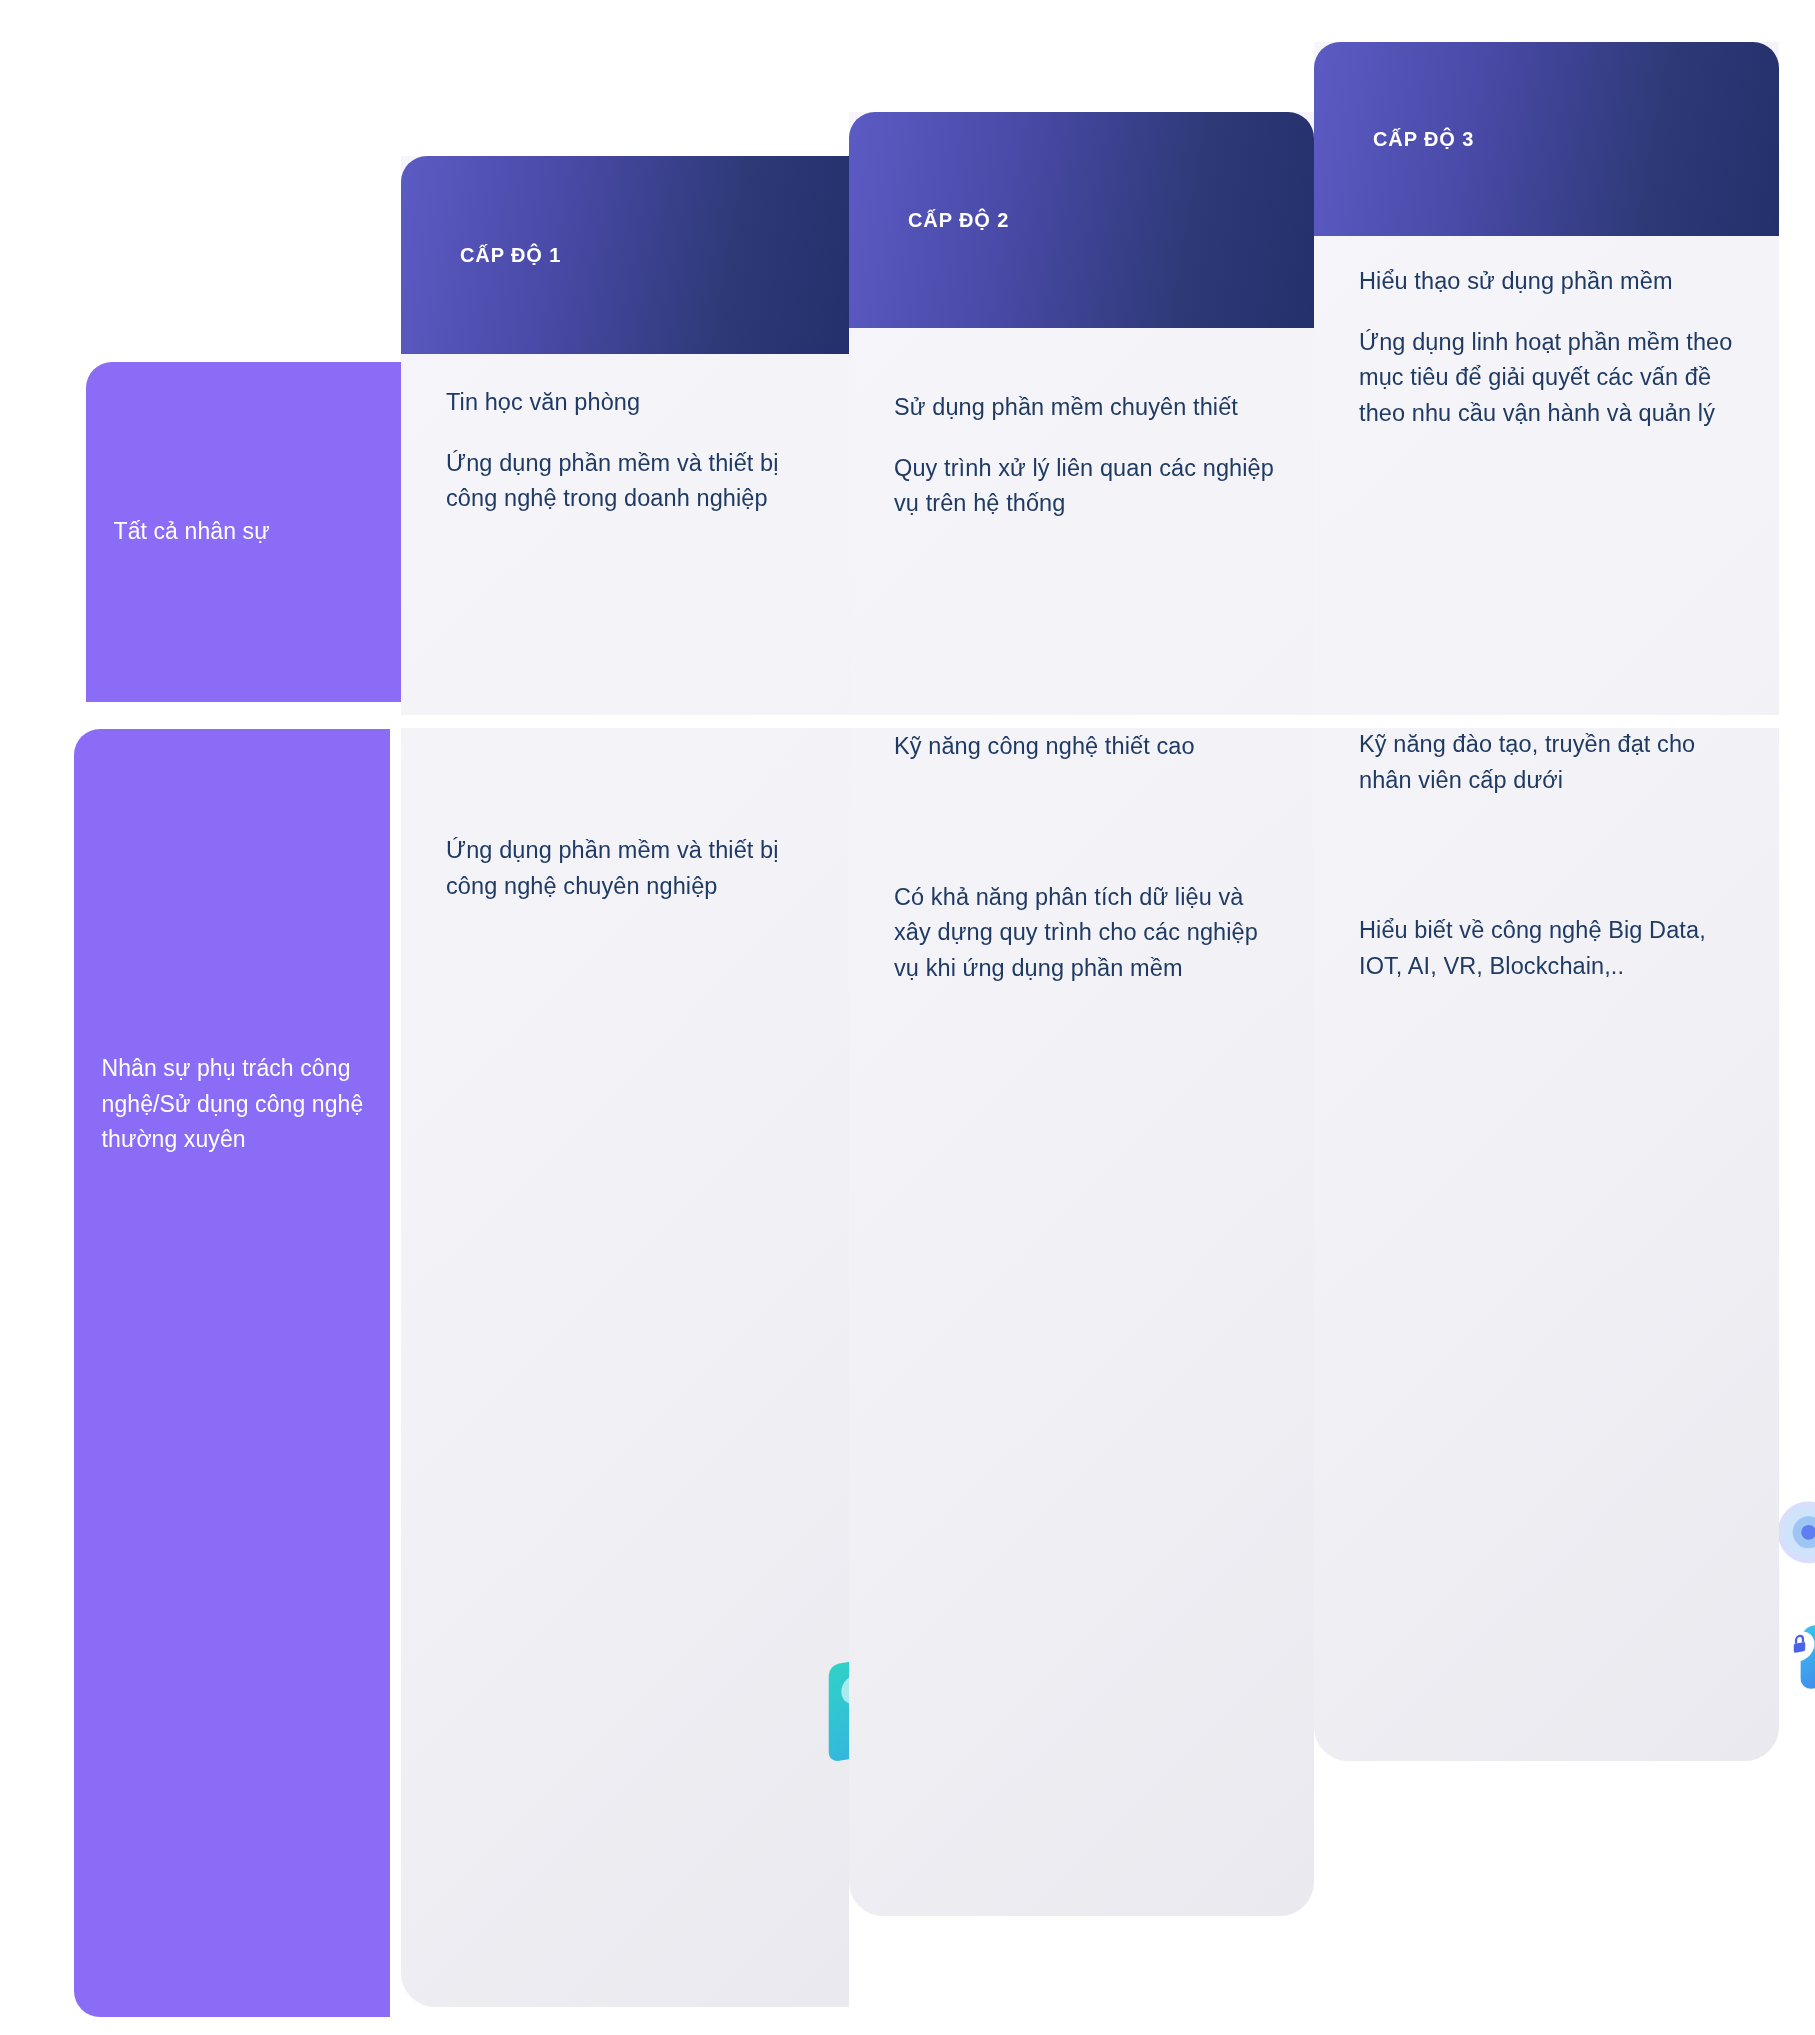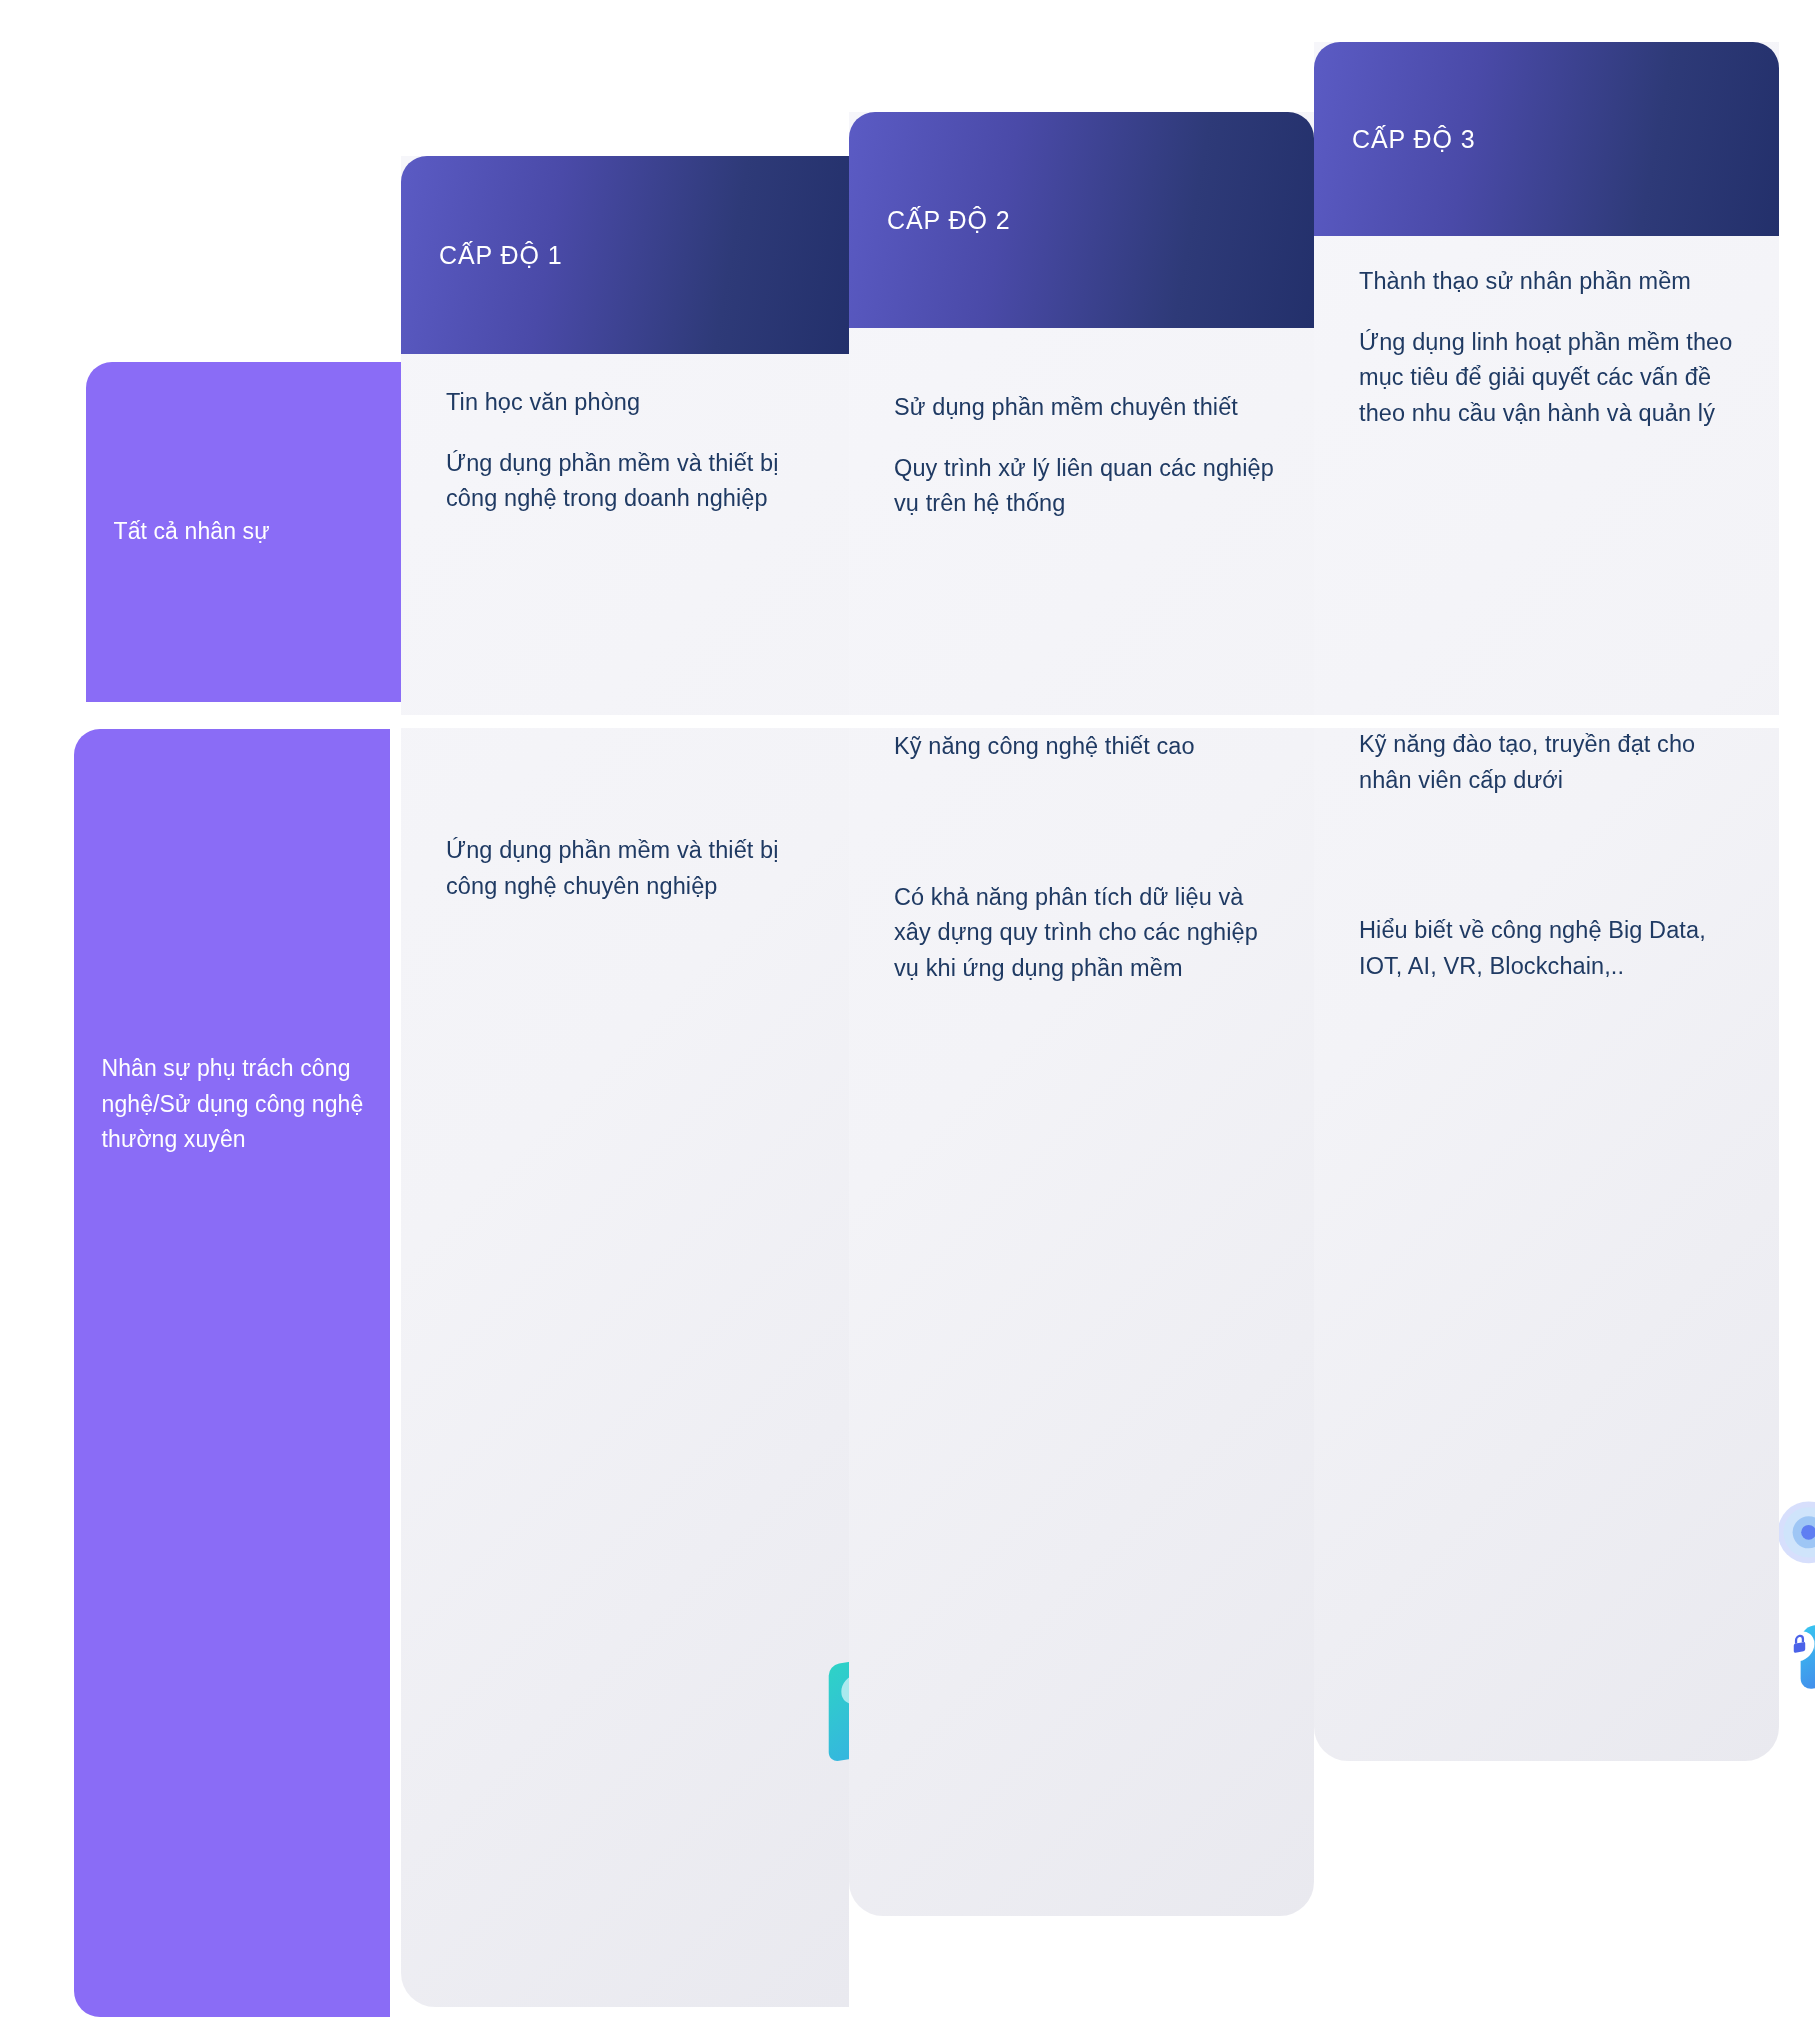--- a/index.html
+++ b/index.html
@@ -32,22 +32,22 @@
     position:absolute;left:0;top:0;width:100%;
     background:linear-gradient(135deg,#f6f6fa 0%,#f3f3f7 48%,#e9e9ef 100%);
     box-sizing:border-box;
   }
   .col .head{
     position:absolute;left:0;top:0;width:100%;
     background:linear-gradient(100deg,#5b5bc4 0%,#4a4aa8 34%,#2e3a78 72%,#23306b 100%);
     display:flex;align-items:center;box-sizing:border-box;
   }
   .col .head .ttl{
-    color:#ffffff;font-size:25px;font-weight:400;letter-spacing:0.9px;
-    padding-left:38px;
+    color:#ffffff;font-size:20px;font-weight:700;letter-spacing:0.9px;
+    padding-left:59px;
   }
   .cell{
     position:absolute;left:0;width:100%;box-sizing:border-box;
     padding-left:45px;padding-right:38px;
   }
   .cell p{
     margin:0 0 25px 0;color:#1f3a63;font-size:23.5px;line-height:1.52;
     font-weight:400;letter-spacing:0.1px;
   }
   .cell p:last-child{margin-bottom:0;}
@@ -349,21 +349,21 @@
       </svg>
     </div>
   </div>
 
   <div class="col" id="col-3">
     <div class="body"></div>
     <div class="head">
       <div class="ttl">CẤP ĐỘ 3</div>
     </div>
     <div class="cell cell-a">
-      <p>Thành thạo sử nhân phần mềm</p>
+      <p>Hiểu thạo sử dụng phần mềm</p>
       <p>Ứng dụng linh hoạt phần mềm theo mục tiêu để giải quyết các vấn đề theo nhu cầu vận hành và quản lý</p>
     </div>
     <div class="cell cell-b">
       <p>Kỹ năng đào tạo, truyền đạt cho nhân viên cấp dưới</p>
       <p style="margin-top:115px">Hiểu biết về công nghệ Big Data, IOT, AI, VR, Blockchain,..</p>
     </div>
 
   </div>
 
   <div class="rowgap"></div>

